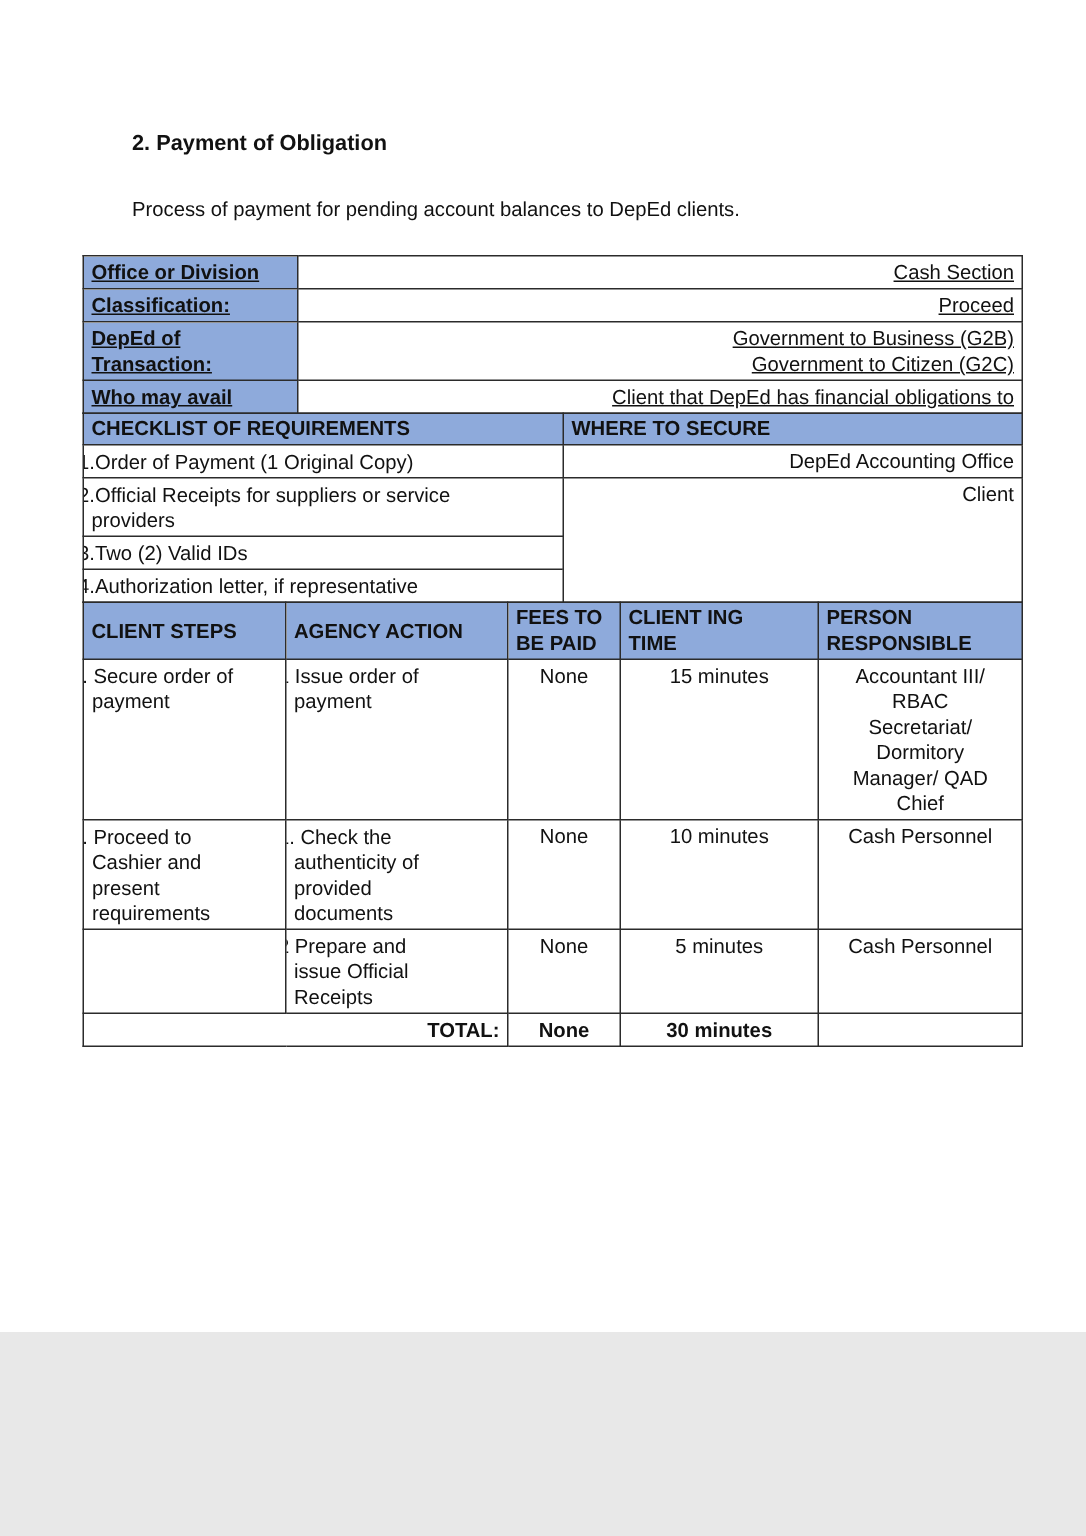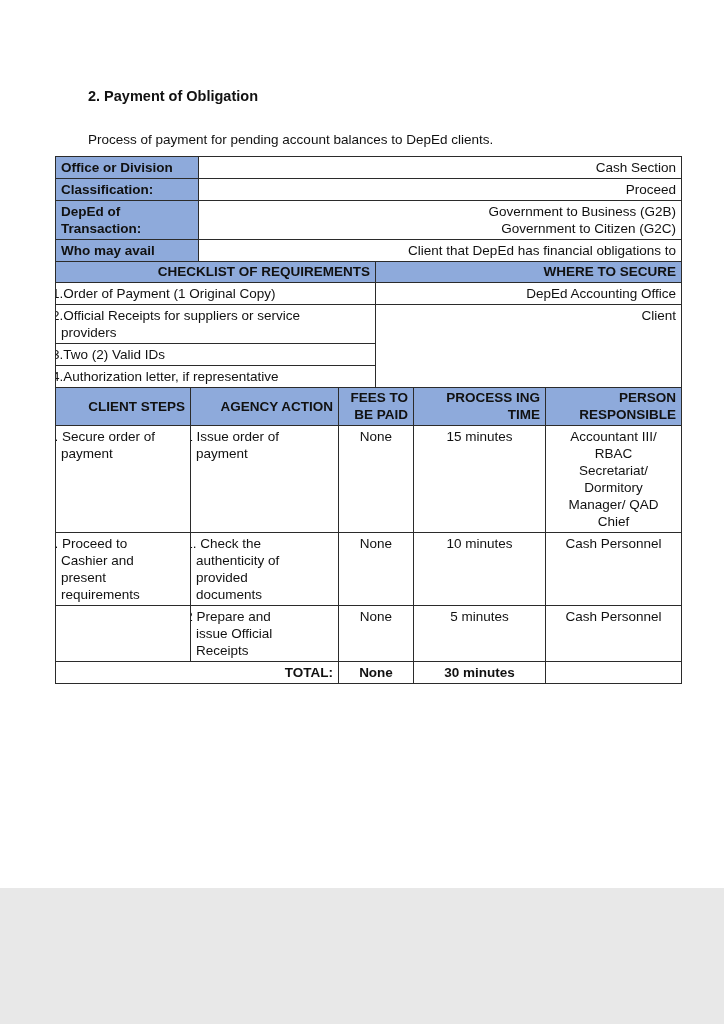--- a/index.html
+++ b/index.html
@@ -29,35 +29,35 @@
   .intro {
     margin-left: 33px;
     margin-top: 28px;
     font-size: 13.5px;
   }
   table.tbl {
     border-collapse: collapse;
     table-layout: fixed;
     width: 626px;
   }
-  table.tbl.first { margin-top: 9px; }
+  table.tbl.first { margin-top: 23px; text-decoration: underline; }
   table.tbl.joined { margin-top: -1px; }
   .tbl td, .tbl th {
     border: 1px solid #2b2b2b;
     font-size: 13.5px;
     line-height: 1.26;
     vertical-align: top;
     padding: 2px 5px;
     white-space: pre-line;
     overflow: hidden;
   }
   .blue { background: #8EAADB; }
   .tbl th {
     font-weight: bold;
-    text-align: right;
+    text-align: left;
     vertical-align: middle;
     line-height: 1.22;
   }
   .hdr-tall { padding-top: 6px; padding-bottom: 6px; }
   .lbl { font-weight: bold; padding-left: 6px; }
   .val { padding-left: 8px; text-align: right; }
   
   .hang-item { padding-left: 14px; text-indent: -9px; }
   .hang-cs   { padding-left: 20px; text-indent: -14px; }
   .hang-aa   { padding-left: 29px; text-indent: -22px; }
@@ -154,21 +154,21 @@
           <col style="width:75px">
           <col style="width:132px">
           <col style="width:136px">
       </colgroup>
       <tbody>
         <tr>
           <th class="blue">CLIENT STEPS</th>
           <th class="blue">AGENCY ACTION</th>
           <th class="blue">FEES TO
 BE PAID</th>
-          <th class="blue">PROCESS ING
+          <th class="blue">CLIENT ING
 TIME</th>
           <th class="blue">PERSON
 RESPONSIBLE</th>
         </tr>
         <tr>
           <td class="hang-cs">1. Secure order of
 payment</td>
           <td class="hang-aa">1.1 Issue order of
 payment</td>
           <td class="cen vmid">None</td>

